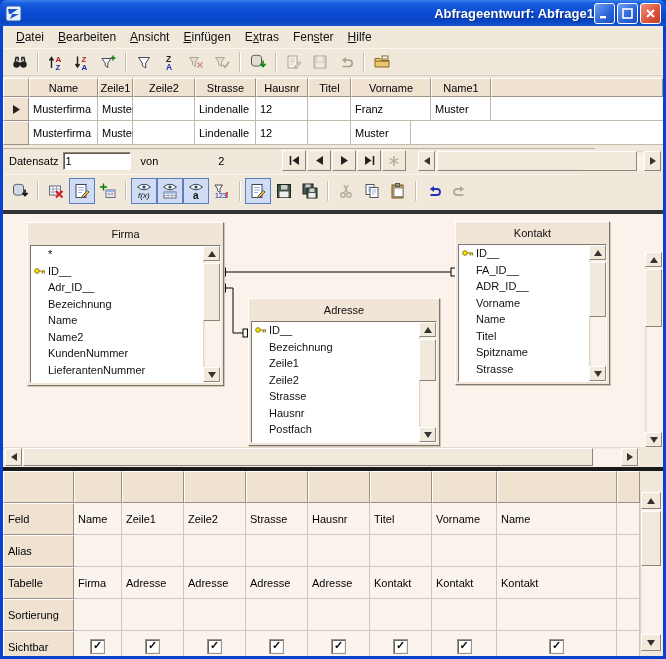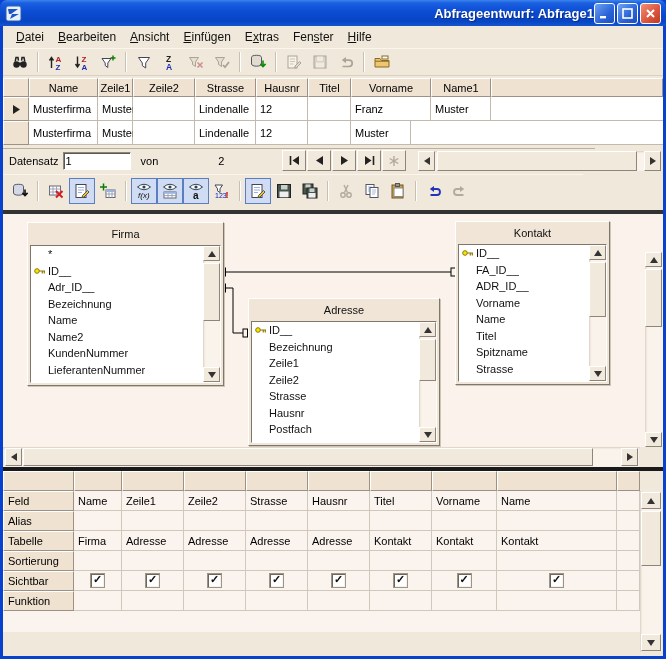--- a/index.html
+++ b/index.html
@@ -53,21 +53,21 @@
   .tbox-list{position:absolute;left:2px;right:2px;top:22px;bottom:2px;background:#fff;border:1px solid;border-color:#7E776B #FFF #FFF #7E776B;overflow:hidden;display:flex;}
   .tfields{flex:1;overflow:hidden;}
   .tfield{height:16.5px;display:flex;align-items:center;font-size:11px;color:#111;white-space:nowrap;}
   .keyslot{width:17px;flex:none;display:flex;align-items:center;justify-content:center;}
   .tbox-scroll{width:17px;flex:none;position:relative;background:#FAF3EB;box-shadow:inset 1px 0 2px #D8CFBF;}
   .tbs-up{position:absolute;top:0;left:0;right:0;height:15px;}
   .tbs-dn{position:absolute;bottom:0;left:0;right:0;height:15px;}
   .tbs-th{position:absolute;left:0;right:0;}
   
   .qgrid{left:0;top:445px;width:637px;height:161px;font-size:11px;background:#FBF4EE;}
-  .grow{display:flex;height:20px;}
+  .grow{display:flex;height:32px;}
   .ghd{width:71px;flex:none;background:#EFE2D1;border-top:1px solid #FFF;border-left:1px solid #FFF;border-right:1px solid #9C9184;border-bottom:1px solid #9C9184;
       display:flex;align-items:center;padding-left:4px;box-sizing:border-box;}
   .gch{background:#EFE2D1;border-top:1px solid #FFF;border-left:1px solid #FFF;border-right:1px solid #9C9184;border-bottom:1px solid #9C9184;box-sizing:border-box;flex:none;}
   .gc{background:#FBF4EE;border-right:1px solid #CFC8BD;border-bottom:1px solid #CFC8BD;display:flex;align-items:center;padding-left:4px;box-sizing:border-box;flex:none;}
   .gc.ctr{justify-content:center;padding-left:0;}
   .c0{width:48px}.c1{width:62px}.c2{width:62px}.c3{width:62px}.c4{width:62px}.c5{width:62px}.c6{width:65px}.c7{width:120px}.cf{flex:1}
   .cb{width:13px;height:13px;background:#fff;border:1px solid #9c9488;box-shadow:inset 1px 1px 0 #6E675C, inset -1px -1px 0 #F6F2EA;
       display:flex;align-items:center;justify-content:center;font-size:11px;font-weight:bold;color:#111;}
   .cb.checked::after{content:"✓";margin-top:-2px;}
   .splitbar{left:0;top:441px;width:660px;height:4px;background:#1A1A1A;}

